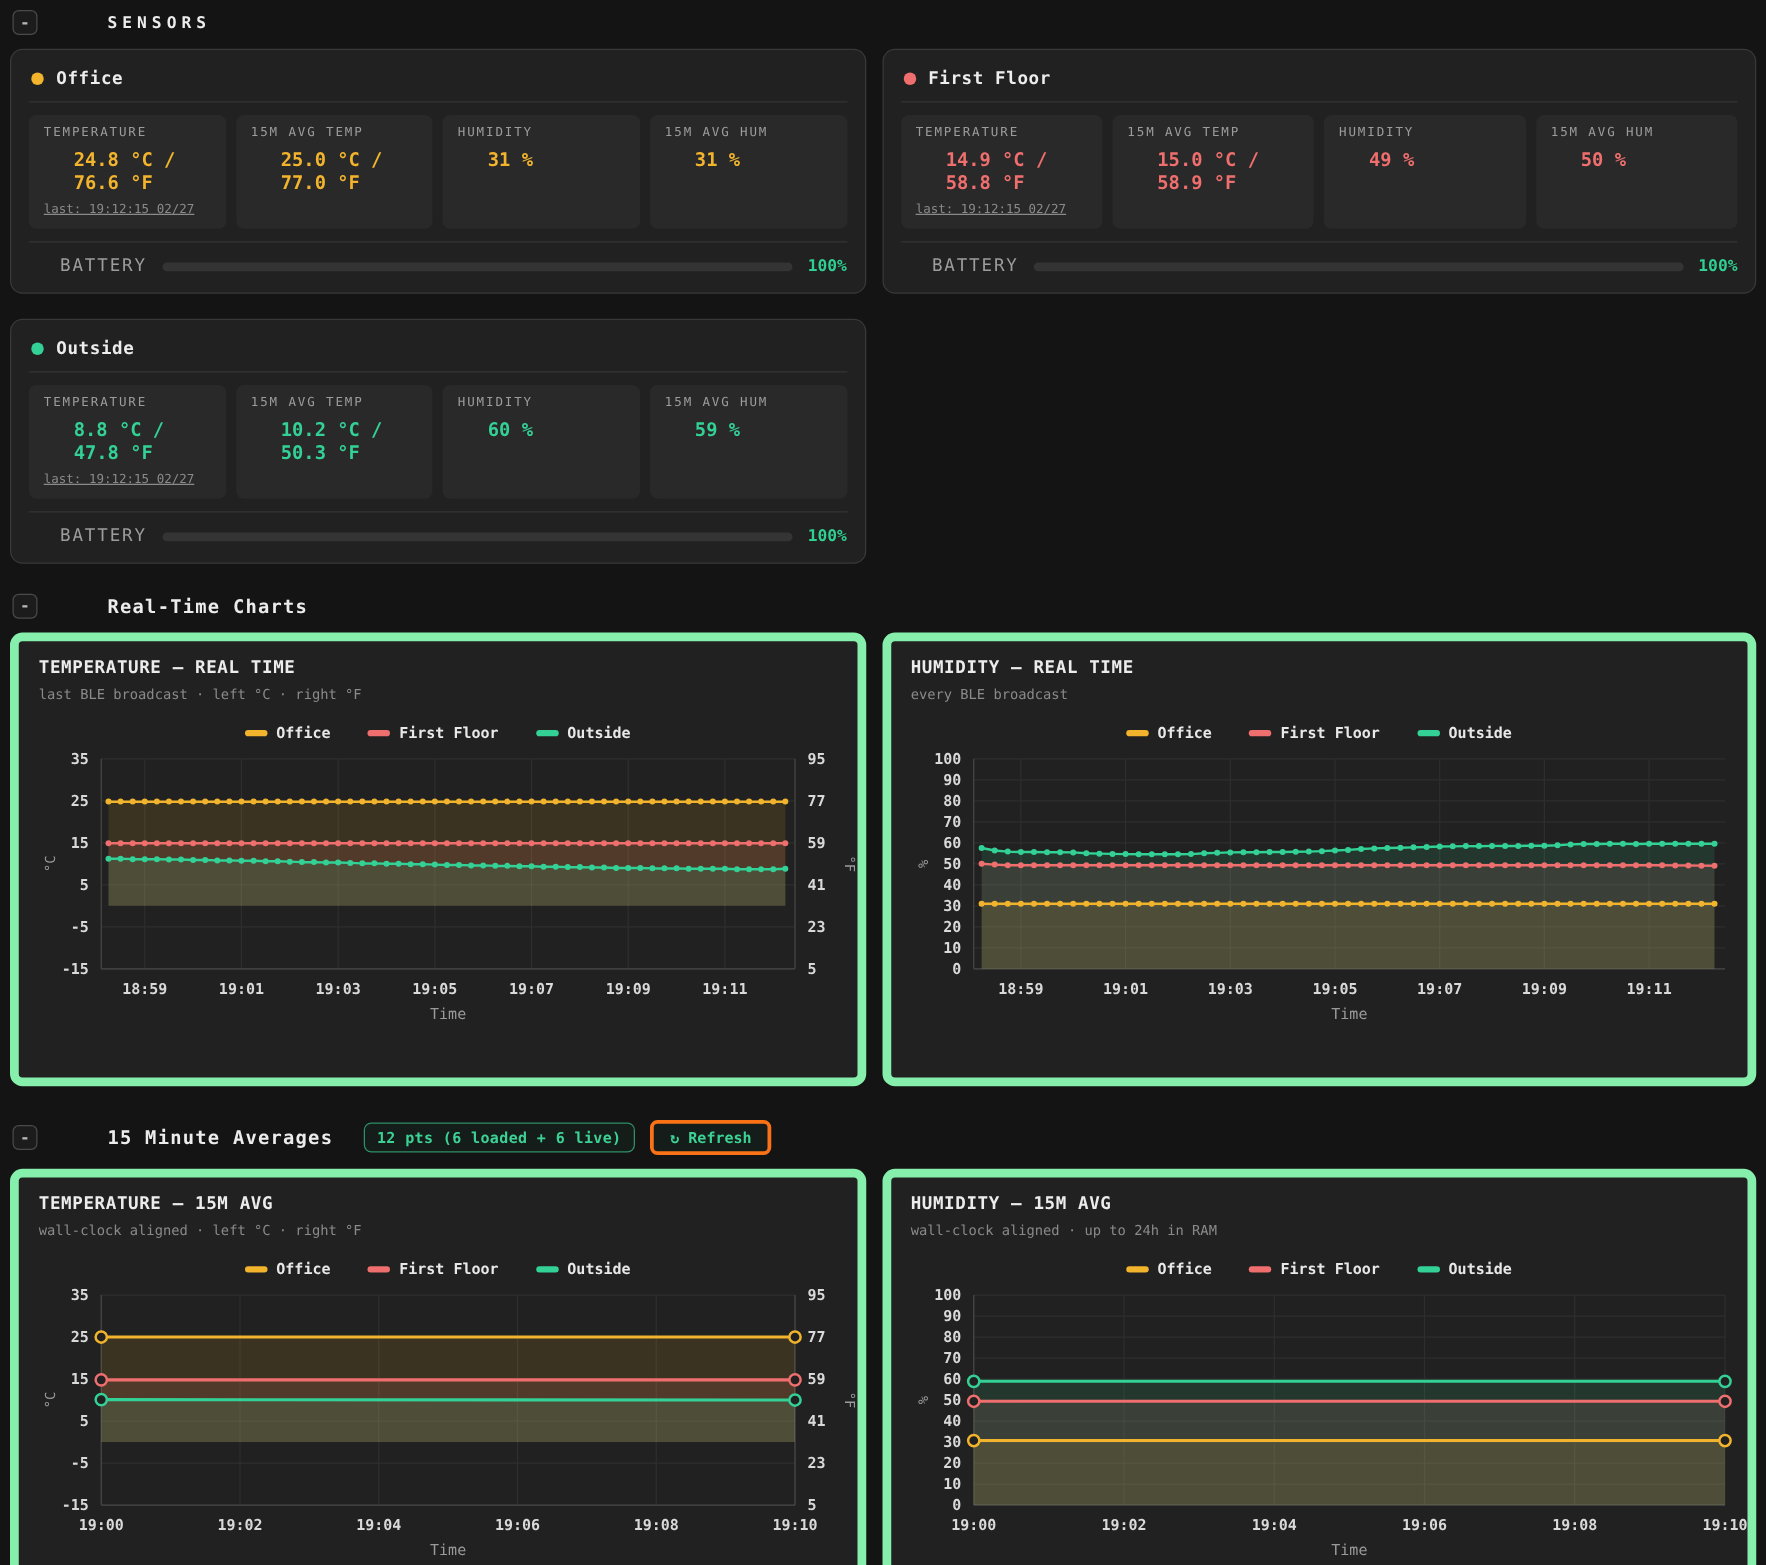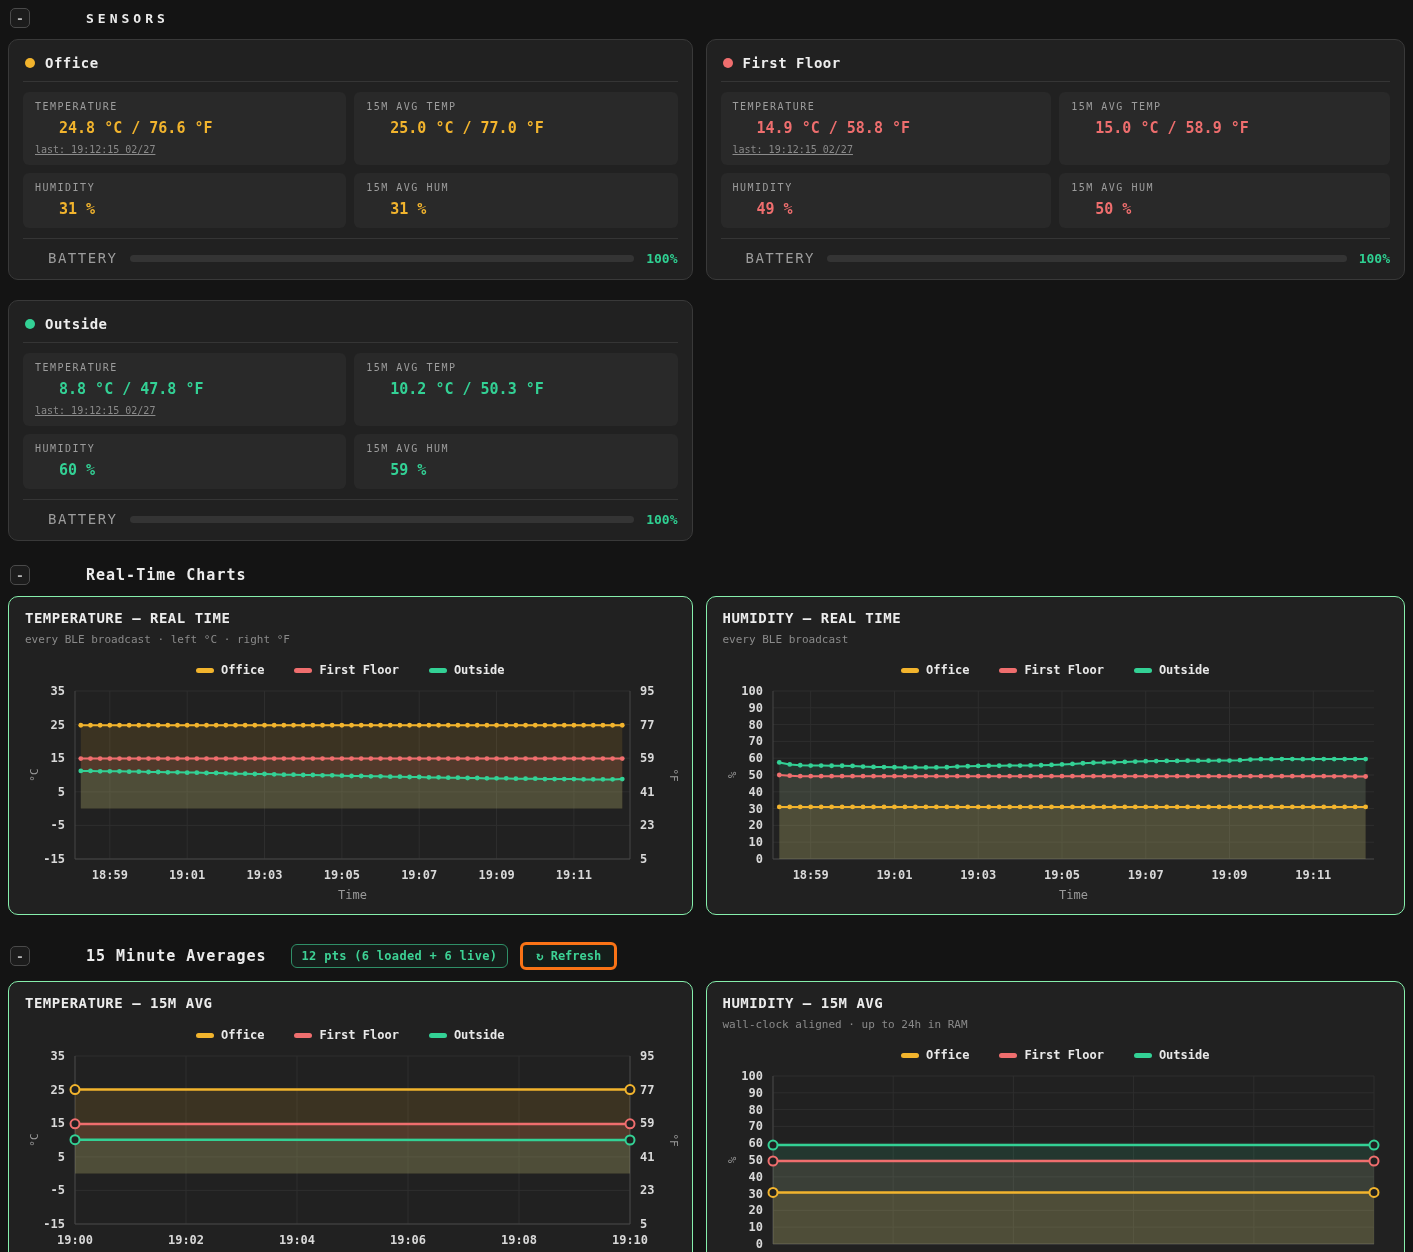--- a/index.html
+++ b/index.html
@@ -20,21 +20,21 @@
   .sec-title { font-size:13px; font-weight:bold; letter-spacing:4px; color:#ececec;margin-left:44px; }
   .sec-title.big { font-size:15px; letter-spacing:1px; }
 
   .cards { display:grid; grid-template-columns:685fr 700fr; column-gap:13px; row-gap:20px; align-items:start; }
 
   .scard { background:#212121; border:1px solid #393939; border-radius:10px; padding:11px 14px 13px; }
   .scard-hdr { display:flex; align-items:center; gap:10px; padding:4px 2px 10px; }
   .dot { width:10px; height:10px; border-radius:50%; background:var(--c); flex:0 0 auto; }
   .scard-name { font-size:14px; font-weight:bold; letter-spacing:.5px; color:#ededed; }
   .divider { border-top:1px solid #353535; }
-  .tiles { display:grid; grid-template-columns:1fr 1fr; gap:8px; margin:10px 0; }
+  .tiles { display:grid; grid-template-columns:1fr 1fr 1fr 1fr; gap:8px; margin:10px 0; }
   .tile { background:#292929; border-radius:6px; padding:9px 12px 10px; }
   .tile-label { font-size:10px; color:#9c9c9c; letter-spacing:1.5px; }
   .tile-value { font-size:15px; font-weight:bold; color:var(--c); margin-top:7px;margin-left:24px; }
   .tile-sub { font-size:10px; color:#8a8a8a; margin-top:7px;text-decoration:underline; }
   .bat-row { display:flex; align-items:center; gap:12px; padding-top:11px; }
   .bat-label { font-size:14px; color:#9c9c9c; letter-spacing:1.5px;margin-left:25px; }
   .bat-track { flex:1; height:7px; border-radius:4px; background:#343434; overflow:hidden; }
   .bat-fill { height:100%; border-radius:4px; background:#2fd092; }
   .bat-pct { font-size:13px; font-weight:bold; color:#2fd092; }
 
@@ -44,21 +44,21 @@
   .badge {
     border:1px solid #2f8f67; background:rgba(51,209,149,.05); color:#3dd295;
     font-size:12px; font-weight:bold; border-radius:6px; padding:4px 10px; letter-spacing:.3px;margin-left:12px;
   }
   .refresh-btn {
     border:3px solid #f97316; background:rgba(51,209,149,.05); color:#3dd295;
     font-size:12px; font-weight:bold; border-radius:6px; padding:4px 13px;
     font-family:inherit; cursor:pointer;
   }
 
-  .chart-card { background:#212121; border:1px solid #86efac; border-radius:10px; padding:13px 16px; height:319px; }
+  .chart-card { background:#212121; border:7px solid #86efac; border-radius:10px; padding:13px 16px; height:363px; }
   .chart-title { font-size:14px; font-weight:bold; letter-spacing:.5px; color:#ececec; }
   .chart-sub { font-size:11px; color:#8a8a8a; margin-top:7px; }
   .legend { display:flex; justify-content:center; align-items:center; gap:30px; margin-top:17px; height:14px; }
   .legend-item { display:flex; align-items:center; gap:7px; }
   .legend-swatch { width:18px; height:5px; border-radius:2.5px; }
   .legend-label { font-size:12px; font-weight:bold; color:#e8e8e8; }
   .chart-svg { width:100%; height:222px; display:block; margin-top:6px; overflow:visible; }
 </style>
 </head>
 <body>
@@ -173,21 +173,21 @@
   </div>
 
   <div class="sec-hdr sec2">
     <button class="collapse-btn">-</button>
     <div class="sec-title big">Real-Time Charts</div>
   </div>
 
   <div class="cards">
     <div class="chart-card">
       <div class="chart-title">TEMPERATURE — REAL TIME</div>
-      <div class="chart-sub">every BLE broadcast · left °C · right °F</div>
+      <div class="chart-sub">last BLE broadcast · left °C · right °F</div>
       <div class="legend">
           <span class="legend-item">
             <span class="legend-swatch" style="background: rgb(242, 180, 45);"></span>
             <span class="legend-label">Office</span>
           </span>
           <span class="legend-item">
             <span class="legend-swatch" style="background: rgb(239, 110, 110);"></span>
             <span class="legend-label">First Floor</span>
           </span>
           <span class="legend-item">
@@ -655,20 +655,21 @@
   <div class="sec-hdr sec3">
     <button class="collapse-btn">-</button>
     <div class="sec-title big">15 Minute Averages</div>
     <span class="badge">12 pts (6 loaded + 6 live)</span>
     <button class="refresh-btn">↻ Refresh</button>
   </div>
 
   <div class="cards">
     <div class="chart-card">
       <div class="chart-title">TEMPERATURE — 15M AVG</div>
+      <div class="chart-sub">wall-clock aligned · left °C · right °F</div>
       <div class="legend">
           <span class="legend-item">
             <span class="legend-swatch" style="background: rgb(242, 180, 45);"></span>
             <span class="legend-label">Office</span>
           </span>
           <span class="legend-item">
             <span class="legend-swatch" style="background: rgb(239, 110, 110);"></span>
             <span class="legend-label">First Floor</span>
           </span>
           <span class="legend-item">

